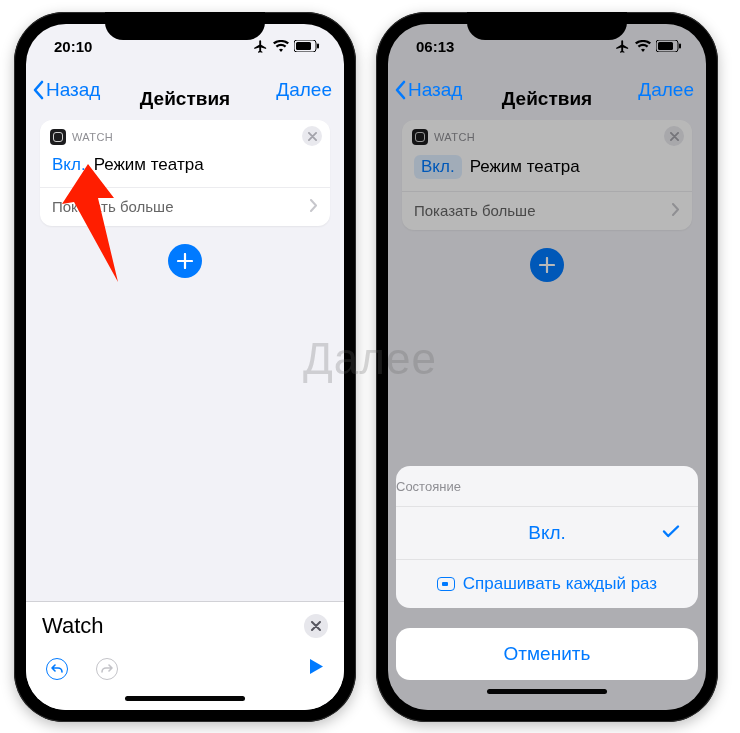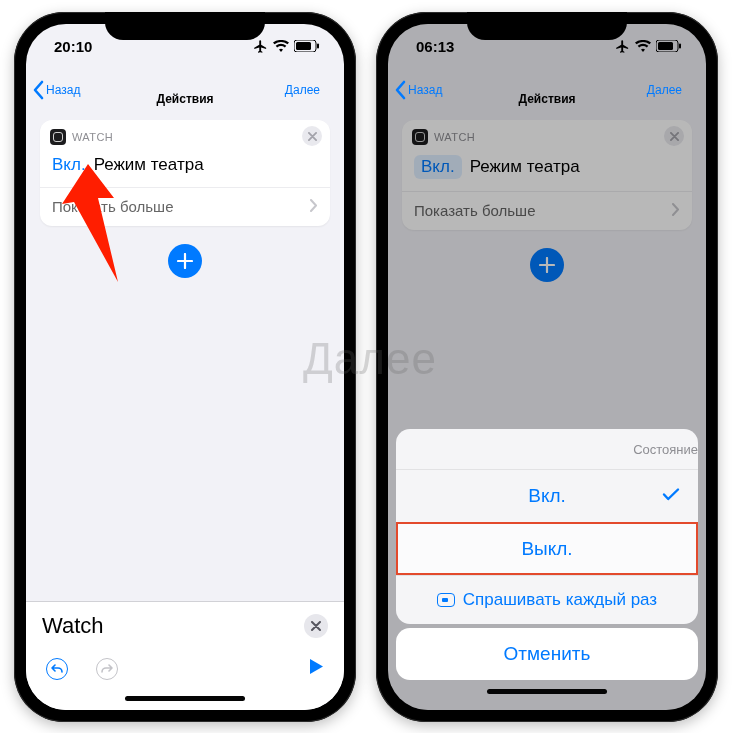--- a/index.html
+++ b/index.html
@@ -62,22 +62,22 @@
     padding:0 24px 0 28px;
     font-size:15px;font-weight:600;color:#000;
     position:relative;z-index:20;gap:45px;
   }
   .status .right{display:flex;align-items:center;gap:5px;}
   .status .right svg{display:block;}
   
   .nav{
     height:44px;
     display:flex;align-items:center;justify-content:space-between;
-    padding:0 24px 0 6px;
-    font-size:12px;
+    padding:0 12px 0 6px;
+    font-size:19px;
     position:relative;z-index:20;
   }
   .nav .back{display:flex;align-items:center;color:var(--ios-blue);gap:2px;}
   .nav .title{position:absolute;left:0;right:0;text-align:center;font-weight:600;color:#000;pointer-events:none;margin-top:18px;}
   .nav .next{color:var(--ios-blue);font-weight:500;}
   
   .content{
     padding:8px 14px 0 14px;
     position:relative;z-index:4;
   }
@@ -169,21 +169,21 @@
   
   .sheet{
     position:absolute;left:8px;right:8px;bottom:8px;z-index:40;
   }
   .sheet-block{
     background:rgba(248,248,250,.96);
     border-radius:14px;overflow:hidden;
     backdrop-filter:blur(10px);
   }
   .sheet-title{
-    text-align:right;font-size:13px;color:var(--ios-gray);
+    text-align:left;font-size:13px;color:var(--ios-gray);
     padding:13px 0 12px 0;
   }
   .sheet-row{
     text-align:center;font-size:19px;color:var(--ios-blue);
     padding:15px 0;
     border-top:1px solid rgba(0,0,0,.08);
     position:relative;
   }
   .sheet-row .check{
     position:absolute;right:18px;top:50%;transform:translateY(-50%);
@@ -201,21 +201,21 @@
     border-top:1px solid rgba(0,0,0,.08);
   }
   .ask-icon{
     width:18px;height:14px;border:1.6px solid var(--ios-blue);border-radius:4px;
     position:relative;flex-shrink:0;
   }
   .ask-icon::after{
     content:"";position:absolute;left:4px;top:4px;width:6px;height:4px;background:var(--ios-blue);border-radius:1px;
   }
   .cancel-block{
-    margin-top:4px;
+    margin-top:20px;
     background:#fff;border-radius:14px;
     text-align:center;font-size:19px;color:var(--ios-blue);font-weight:500;
     padding:15px 0;
   }
   .sheet-home{
     height:22px;display:flex;align-items:center;justify-content:center;
   }
   .sheet-home .bar{width:120px;height:5px;background:#050505;border-radius:3px;}
   
   .arrow-wrap{
@@ -418,23 +418,20 @@
         <div class="sheet-block">
           <div class="sheet-title">Состояние</div>
           <div class="sheet-row">
             <span>Вкл.</span>
             <span class="check">
               <svg width="18" height="14" viewBox="0 0 18 14" fill="none">
                   <path d="M2 7l4.2 4.5L16 2" stroke="#007aff" stroke-width="2.4" stroke-linecap="round" stroke-linejoin="round"></path>
                 </svg>
             </span>
           </div>
-          <div class="sheet-row hl">
-            <span>Выкл.</span>
-          </div>
           <div class="ask-row">
             <span class="ask-icon"></span>
             <span>Спрашивать каждый раз</span>
           </div>
         </div>
         <div class="cancel-block">Отменить</div>
         <div class="sheet-home">
             <div class="bar"></div>
           </div>
       </div>

